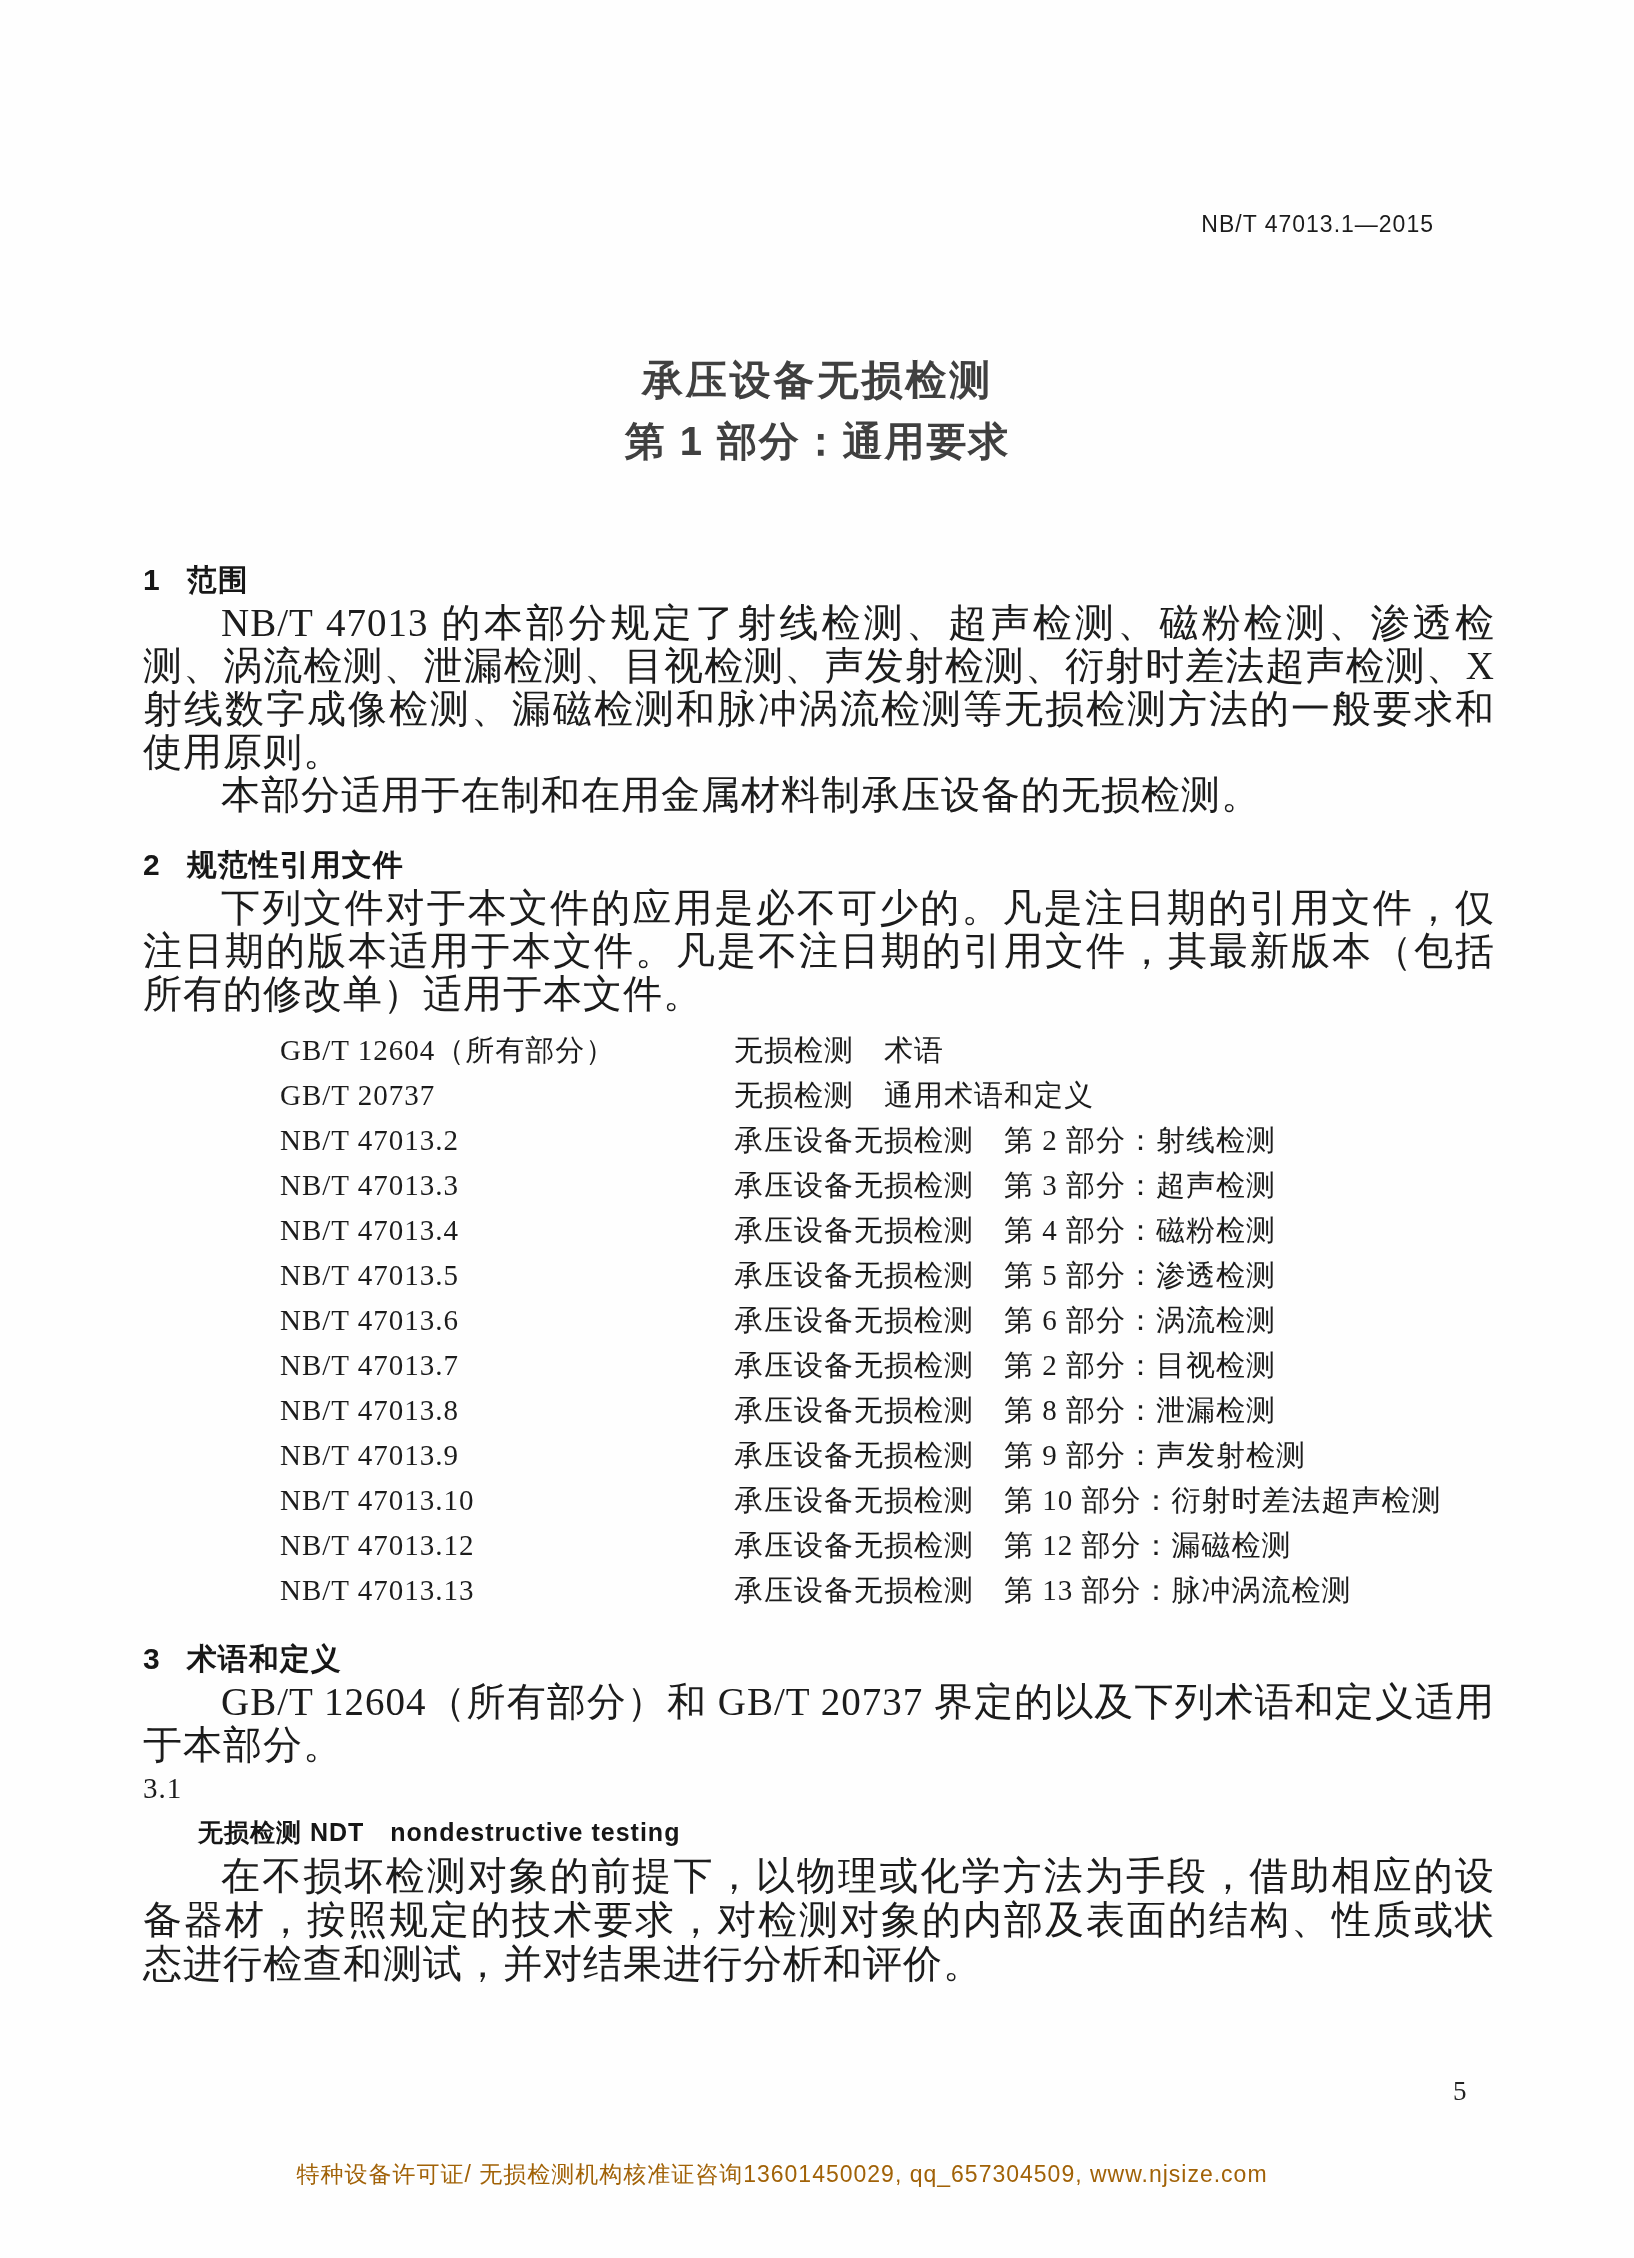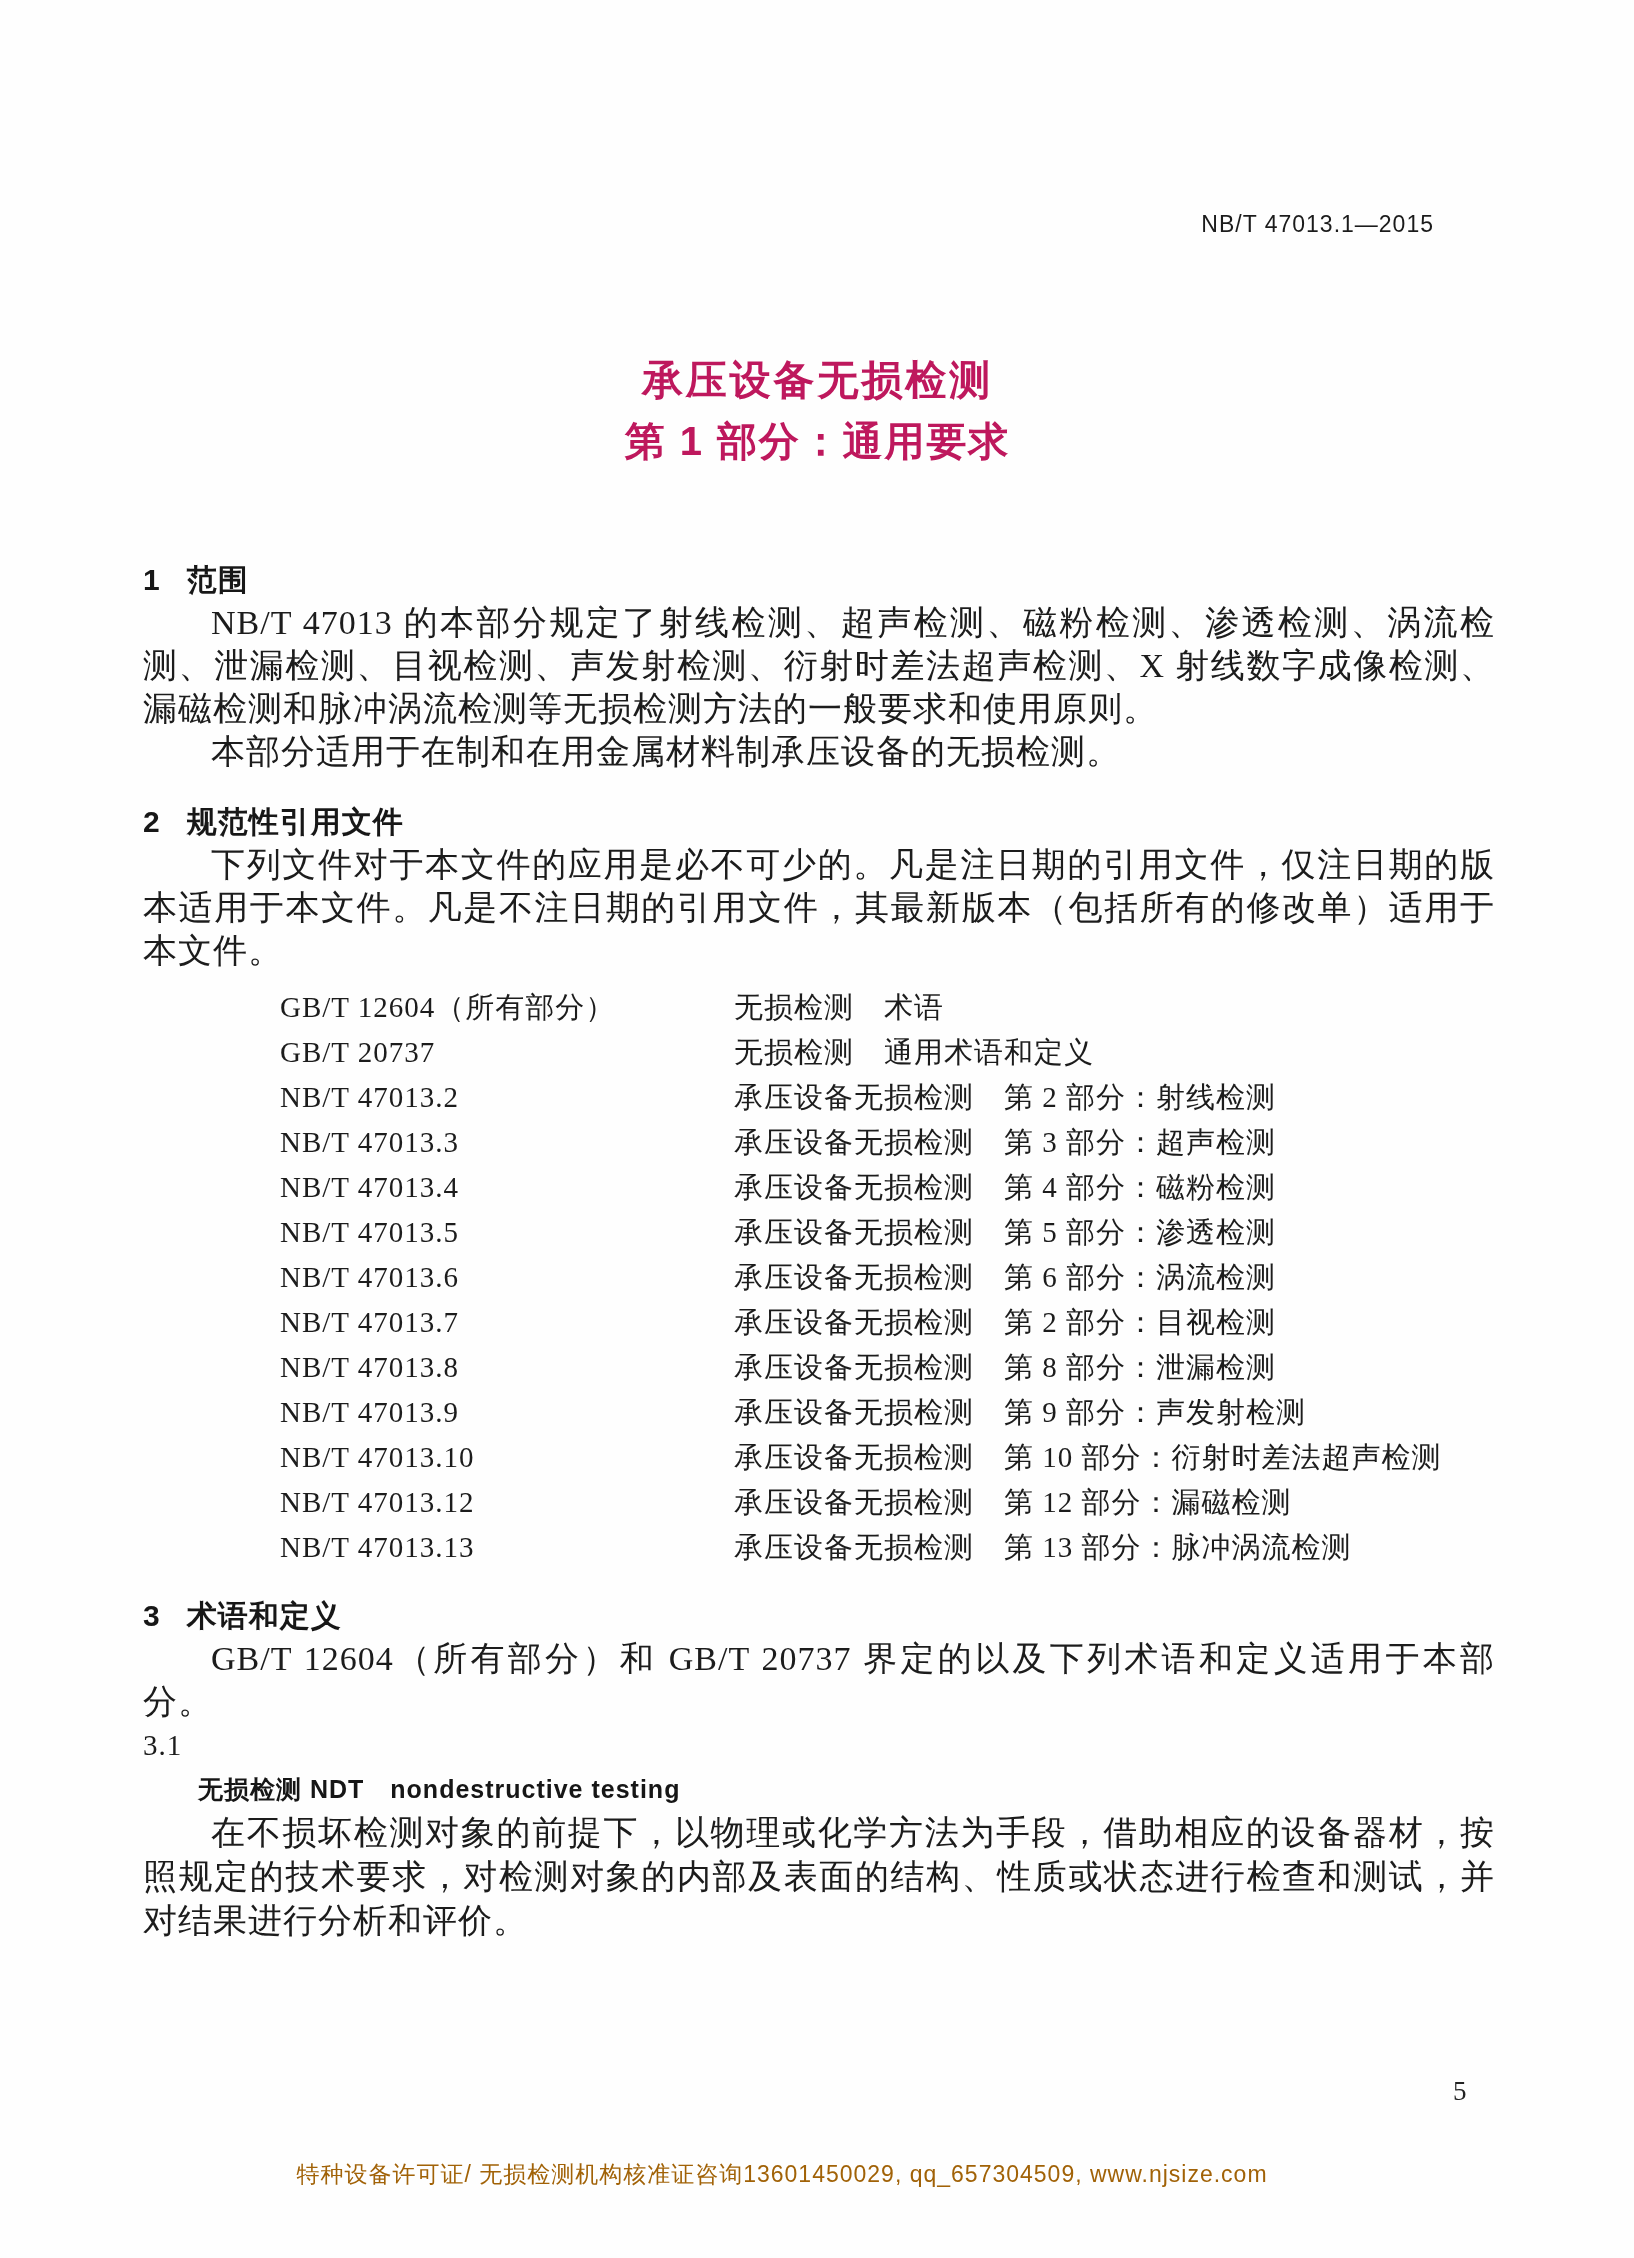--- a/index.html
+++ b/index.html
@@ -33,21 +33,21 @@
   }
   
   .doc-title {
     position: absolute;
     top: 359px;
     left: 0;
     width: 1635px;
     text-align: center;
     font-family: "Liberation Sans", "DejaVu Sans", sans-serif;
     font-weight: bold;
-    color: #be185d;
+    color: #404040;
   }
   .title-line1 {
     font-size: 41px;
     line-height: 42px;
     letter-spacing: 2.9px;
   }
   .title-line2 {
     margin-top: 19.3px;
     font-size: 40px;
     line-height: 42px;
@@ -68,21 +68,21 @@
     line-height: 43px;
     color: #171717;
     letter-spacing: 1px;
   }
   .sec-heading .sec-num {
     display: inline-block;
     margin-right: 26px;
   }
   .content p {
     margin: 0;
-    font-size: 34px;
+    font-size: 39px;
     line-height: 43px;
     letter-spacing: 1px;
     text-indent: 2em;
     text-align: justify;
     color: #1c1c1c;
   }
   .mt-p1 { margin-top: 31px; }
   .mt-h2 { margin-top: 27px; }
   .mt-p2 { margin-top: 18.3px; }
   .mt-h3 { margin-top: 24px; }

